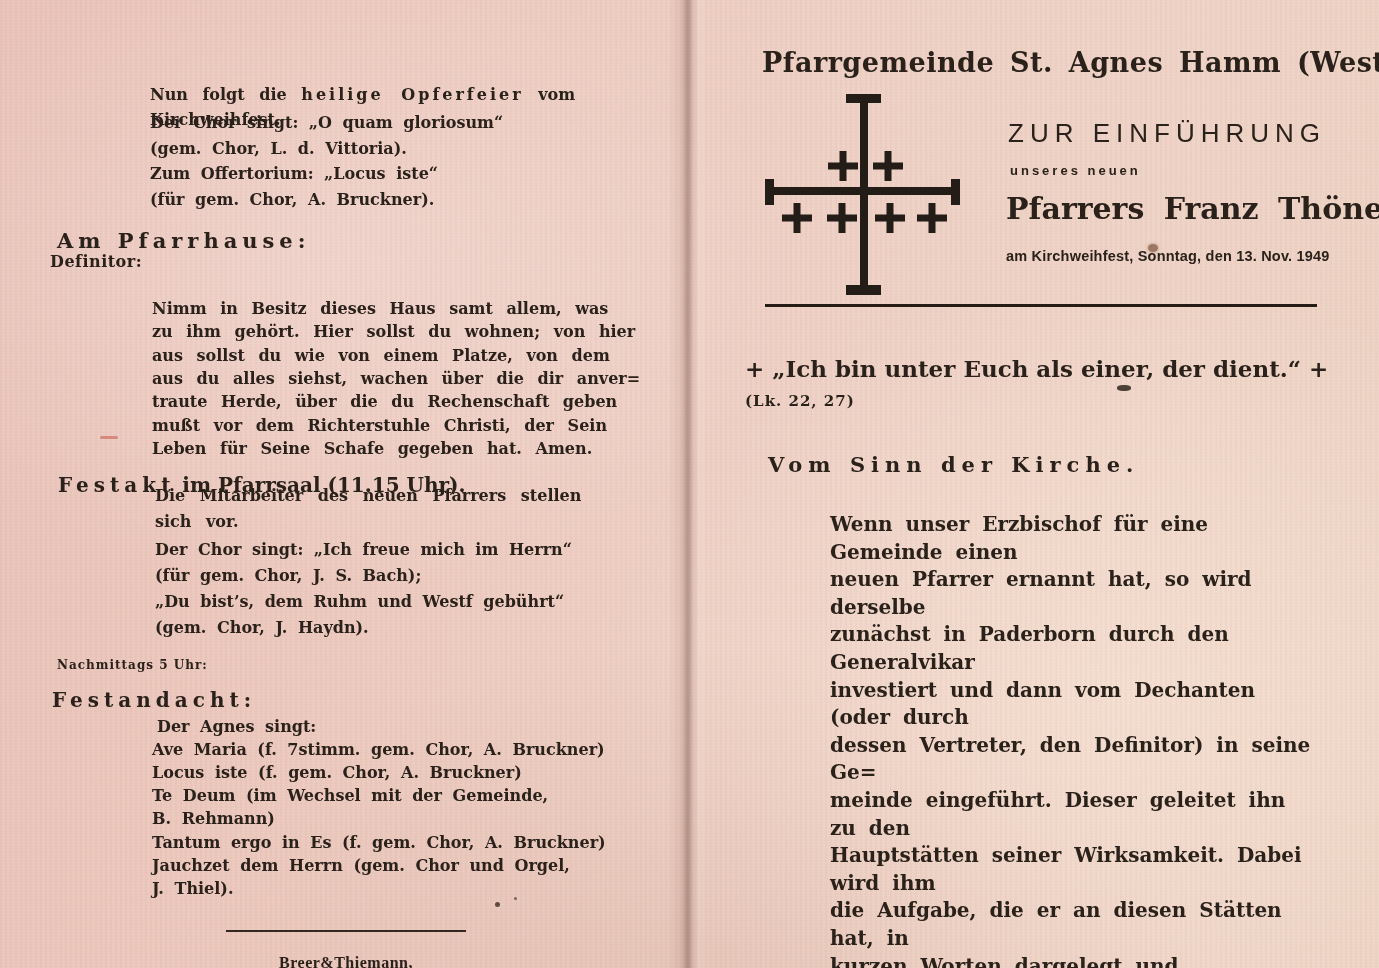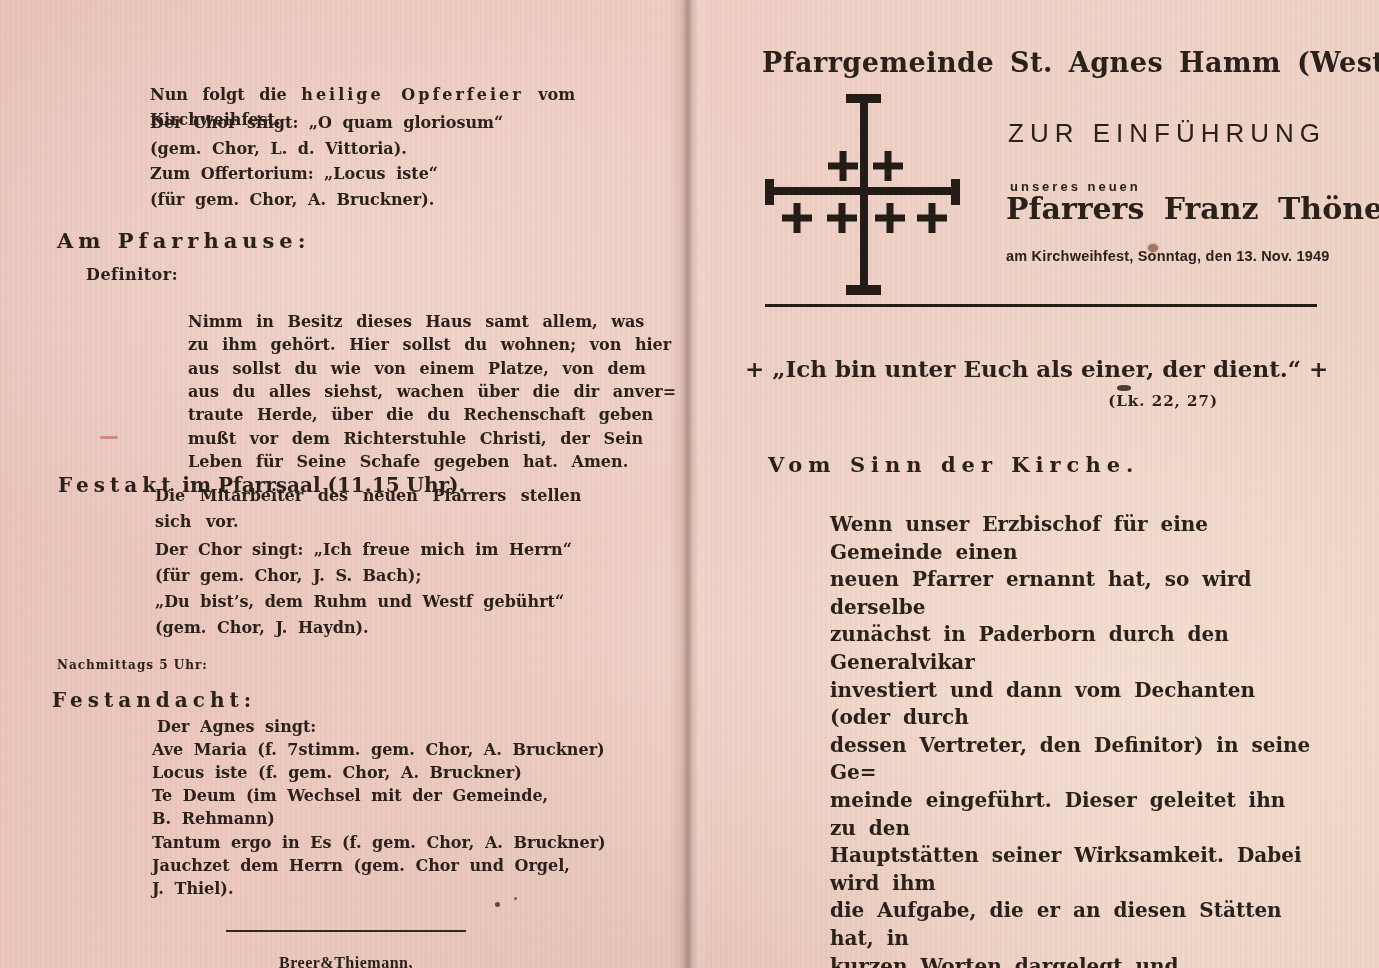--- a/index.html
+++ b/index.html
@@ -45,21 +45,21 @@
     </div>
 
     <div class="blk frak b19" style="left:150px;top:110px;width:480px;">Der Chor singt: „O quam gloriosum“
 (gem. Chor, L. d. Vittoria).</div>
 
     <div class="blk frak b19" style="left:150px;top:161px;width:480px;">Zum Offertorium: „Locus iste“
 (für gem. Chor, A. Bruckner).</div>
 
     <div class="blk frak sp5" style="left:57px;top:228px;font-size:21px;">Am Pfarrhause:</div>
 
-    <div class="blk frak b19 hang" style="left:50px;top:263px;width:632px;padding-left:102px;word-spacing:8px;margin-left:36px;">
+    <div class="blk frak b19 hang" style="left:50px;top:250px;width:632px;padding-left:102px;word-spacing:8px;">
       <span style="position:absolute;left:0;top:0;letter-spacing:.5px;">Definitor:</span>
       <span>Nimm in Besitz dieses Haus samt allem, was
 zu ihm gehört. Hier sollst du wohnen; von hier
 aus sollst du wie von einem Platze, von dem
 aus du alles siehst, wachen über die dir anver=
 traute Herde, über die du Rechenschaft geben
 mußt vor dem Richterstuhle Christi, der Sein
 Leben für Seine Schafe gegeben hat. Amen.</span>
     </div>
 
@@ -119,28 +119,28 @@
         <rect x="70" y="122.5" width="30" height="7"></rect>
           <rect x="81.5" y="111" width="7" height="30"></rect>
         <rect x="118" y="122.5" width="30" height="7"></rect>
           <rect x="129.5" y="111" width="7" height="30"></rect>
         <rect x="160" y="122.5" width="30" height="7"></rect>
           <rect x="171.5" y="111" width="7" height="30"></rect>
       </g>
     </svg>
 
     <div class="blk sans" style="left:1008px;top:118px;font-size:26px;font-weight:normal;letter-spacing:6px;white-space:nowrap;">ZUR EINFÜHRUNG</div>
-    <div class="blk sans" style="left:1010px;top:163px;font-size:13px;font-weight:bold;letter-spacing:3px;margin-top:16px;">unseres neuen</div>
+    <div class="blk sans" style="left:1010px;top:163px;font-size:13px;font-weight:bold;letter-spacing:3px;">unseres neuen</div>
     <div class="blk frak" style="left:1006px;top:191px;font-size:30px;word-spacing:9px;white-space:nowrap;">Pfarrers Franz Thöne</div>
     <div class="blk sans" style="left:1006px;top:248px;font-size:14.5px;font-weight:bold;letter-spacing:.2px;white-space:nowrap;text-align:right;">am Kirchweihfest, Sonntag, den 13. Nov. 1949</div>
 
     <div class="rule" style="left:765px;top:304px;width:552px;height:3px;"></div>
 
     <div class="blk frak" style="left:745px;top:355px;width:498px;font-size:23px;text-align:center;white-space:nowrap;">+ „Ich bin unter Euch als einer, der dient.“ +</div>
-    <div class="blk frak" style="left:745px;top:392px;width:473px;font-size:15px;text-align:right;letter-spacing:1px;">(Lk. 22, 27)</div>
+    <div class="blk frak" style="left:745px;top:392px;width:473px;font-size:15px;text-align:left;letter-spacing:1px;">(Lk. 22, 27)</div>
 
     <div class="blk frak" style="left:768px;top:452px;font-size:21px;letter-spacing:6px;">Vom Sinn der Kirche.</div>
 
     <div class="blk frak" style="left:830px;top:511px;width:492px;font-size:20px;line-height:27.6px;word-spacing:6px;">Wenn unser Erzbischof für eine Gemeinde einen
 neuen Pfarrer ernannt hat, so wird derselbe
 zunächst in Paderborn durch den Generalvikar
 investiert und dann vom Dechanten (oder durch
 dessen Vertreter, den Definitor) in seine Ge=
 meinde eingeführt. Dieser geleitet ihn zu den
 Hauptstätten seiner Wirksamkeit. Dabei wird ihm

